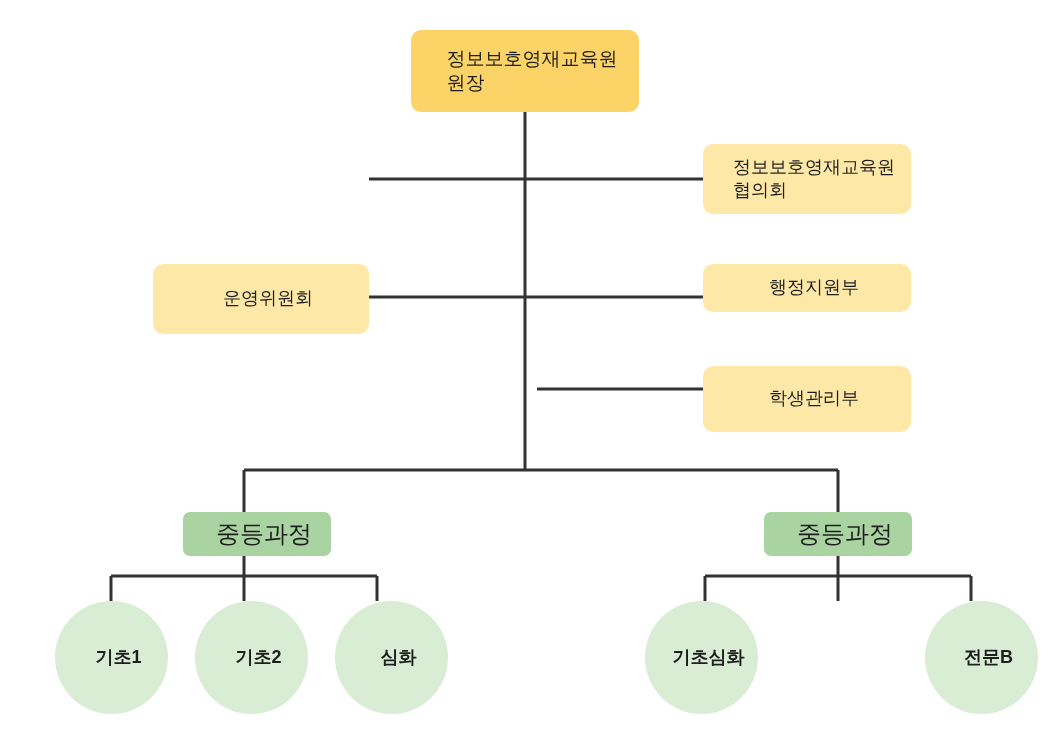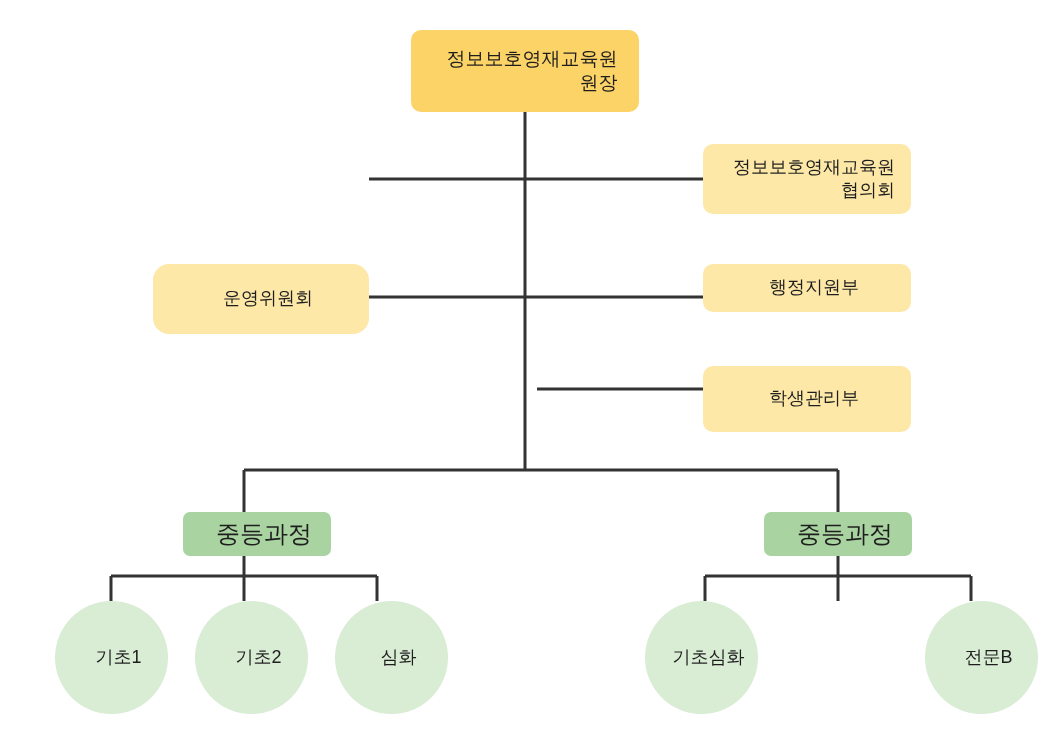--- a/index.html
+++ b/index.html
@@ -25,21 +25,21 @@
     width: 1064px;
     height: 741px;
     pointer-events: none;
   }
   .node {
     position: absolute;
     box-sizing: border-box;
     display: flex;
     align-items: center;
     justify-content: center;
-    text-align: right;
+    text-align: left;
     line-height: 1.28;
     white-space: pre-line;
     z-index: 2;
     padding-left: 14px;
   }
   .node-root {
     background: #fcd366;
     border-radius: 10px;
     font-size: 19px;
     color: #1e1e1e;
@@ -54,20 +54,21 @@
     background: #a9d3a0;
     border-radius: 7px;
     font-size: 24px;
     color: #1e1e1e;
   }
   .node-leaf {
     background: #d9ecd4;
     border-radius: 50%;
     font-size: 18px;
     color: #1e1e1e;
+    font-weight: bold;
   }
 </style>
 </head>
 <body>
 
 <div id="chart">
 
   <svg class="connectors" viewBox="0 0 1064 741" xmlns="http://www.w3.org/2000/svg">
     <g stroke="#333333" stroke-width="3" fill="none" stroke-linecap="butt">
 
@@ -101,21 +102,21 @@
     </g>
   </svg>
 
   <div class="node node-root" style="left:411px; top:30px; width:228px; height:82px;">정보보호영재교육원
 원장</div>
 
 
   <div class="node node-box" style="left:703px; top:144px; width:208px; height:70px;">정보보호영재교육원
 협의회</div>
 
-  <div class="node node-box" style="left:153px; top:264px; width:216px; height:70px;border-radius:16px;">운영위원회</div>
+  <div class="node node-box" style="left:153px; top:264px; width:216px; height:70px;">운영위원회</div>
 
   <div class="node node-box" style="left:703px; top:264px; width:208px; height:48px;">행정지원부</div>
 
   <div class="node node-box" style="left:703px; top:366px; width:208px; height:66px;">학생관리부</div>
 
   <div class="node node-course" style="left:183px; top:512px; width:148px; height:44px;">중등과정</div>
 
   <div class="node node-course" style="left:764px; top:512px; width:148px; height:44px;">중등과정</div>
 
   <div class="node node-leaf" style="left:55px; top:601px; width:113px; height:113px;">기초1</div>

